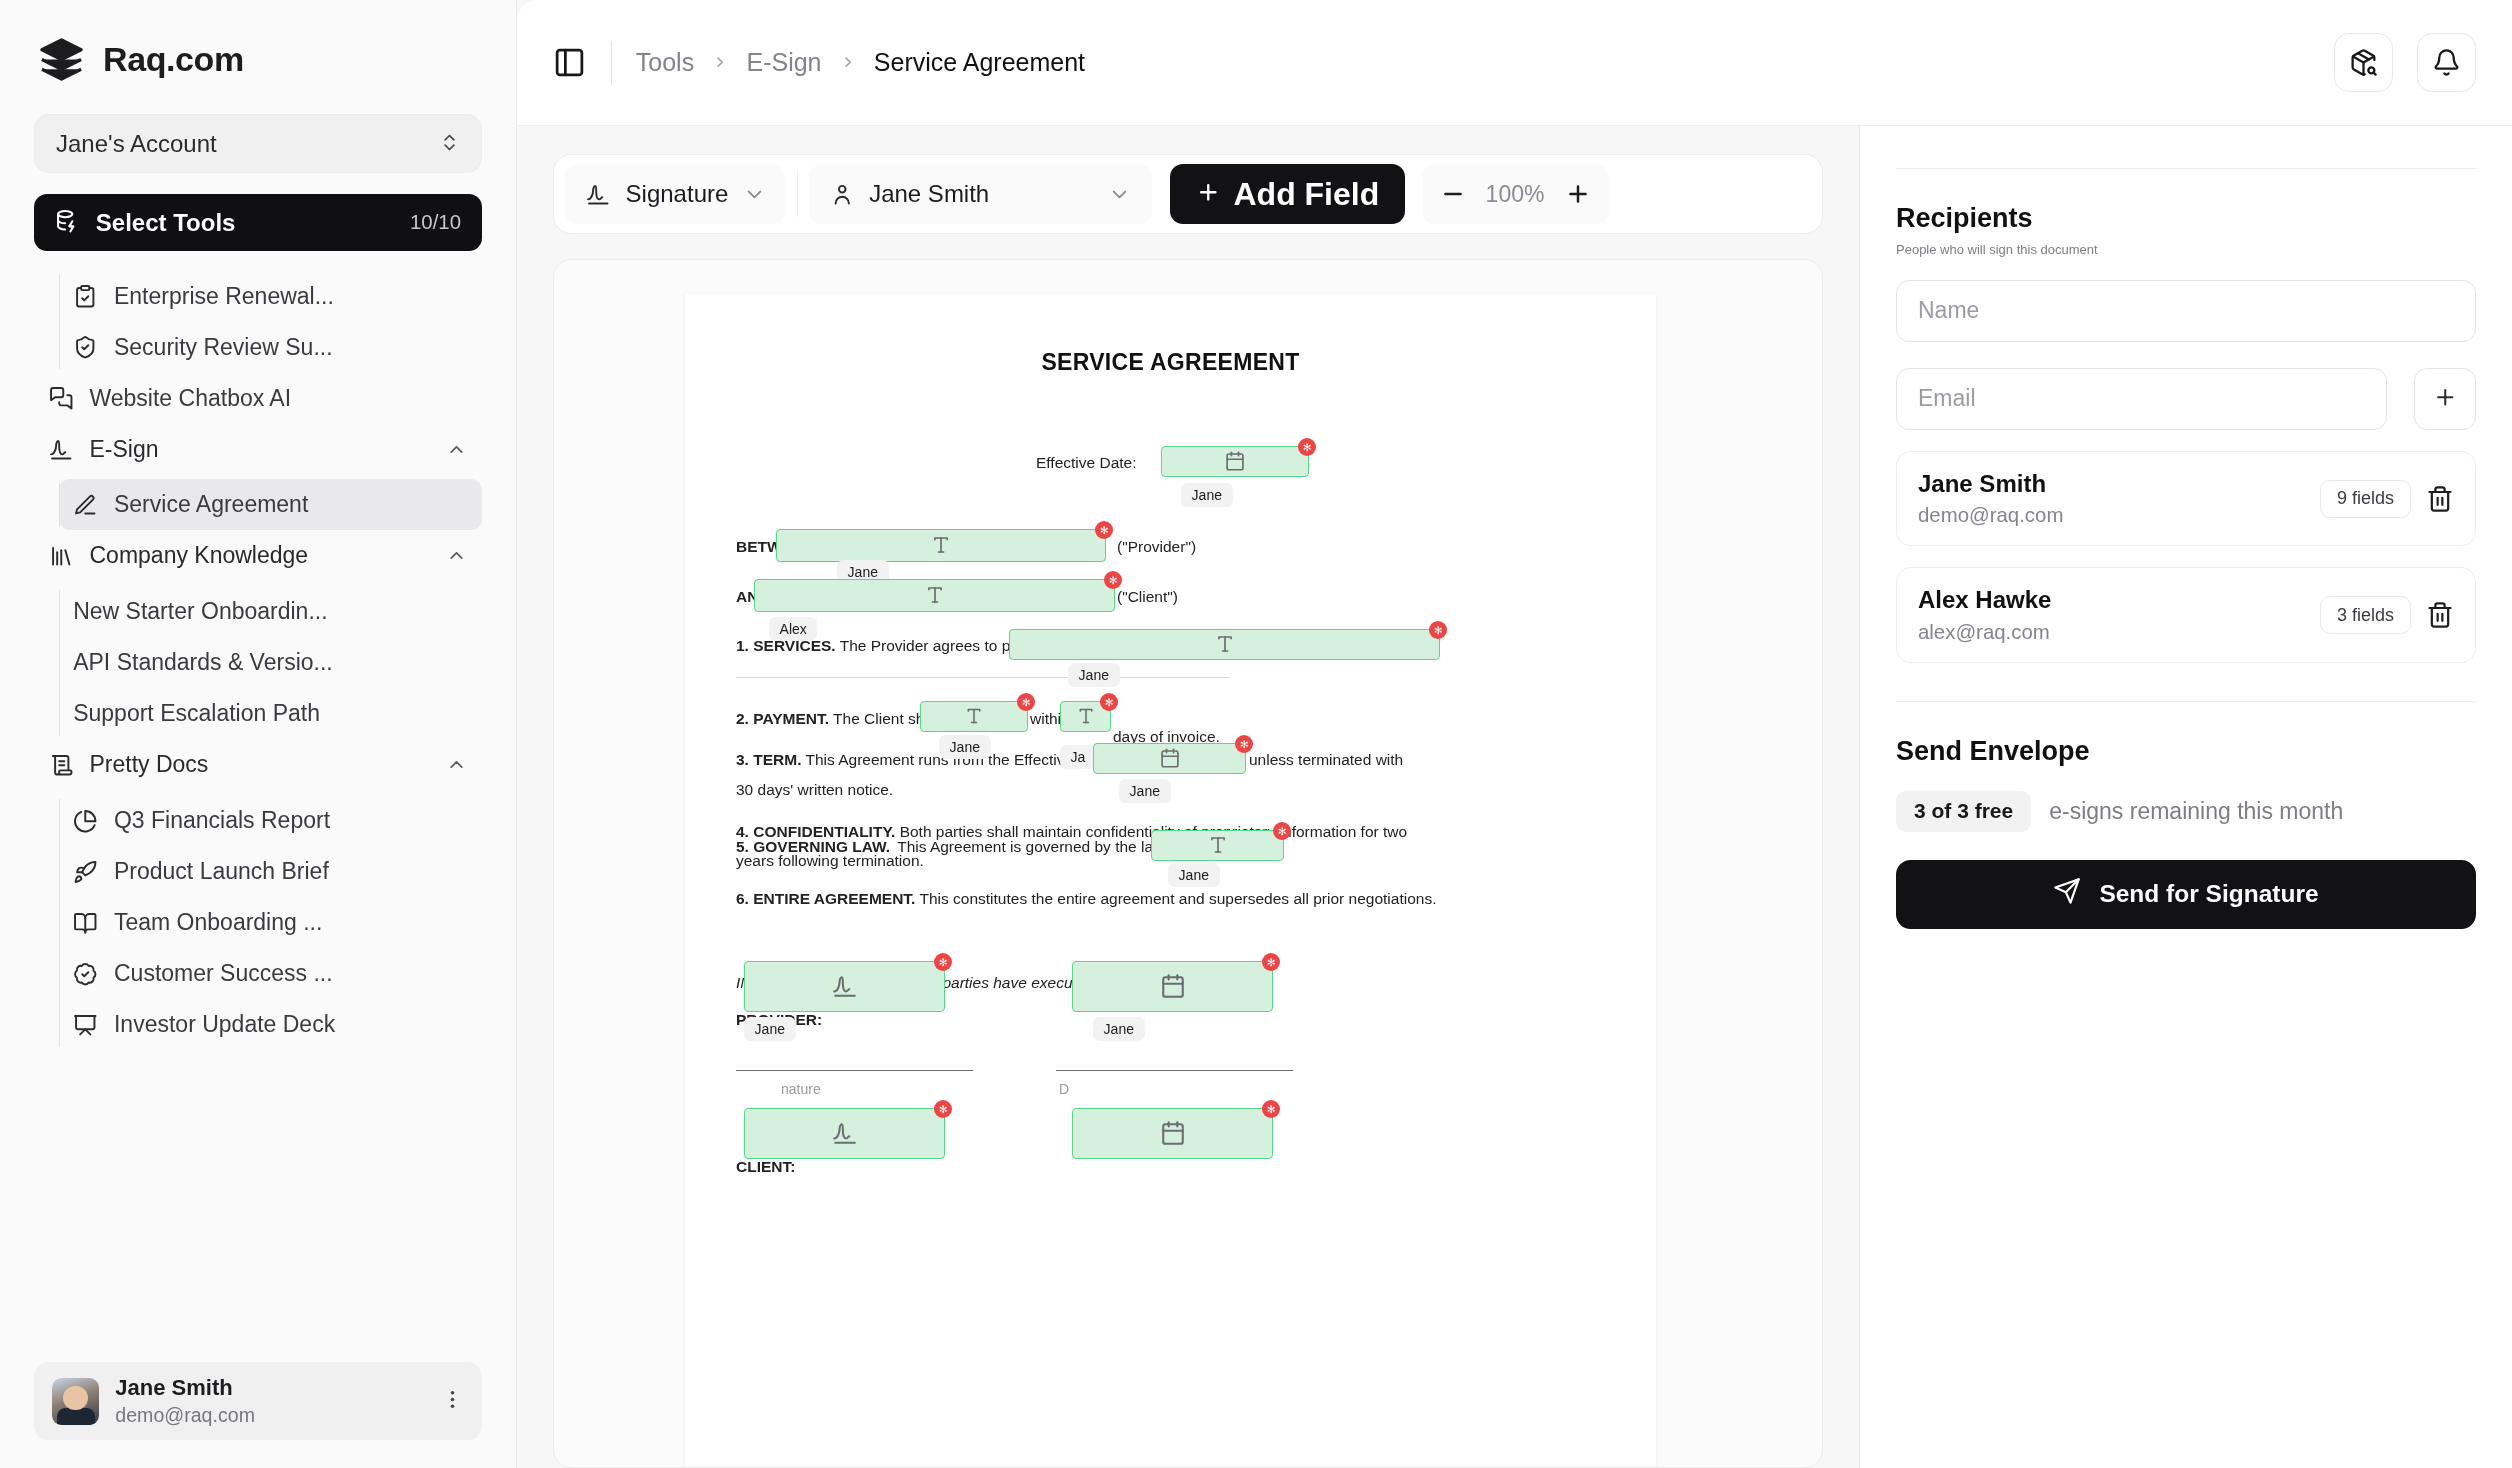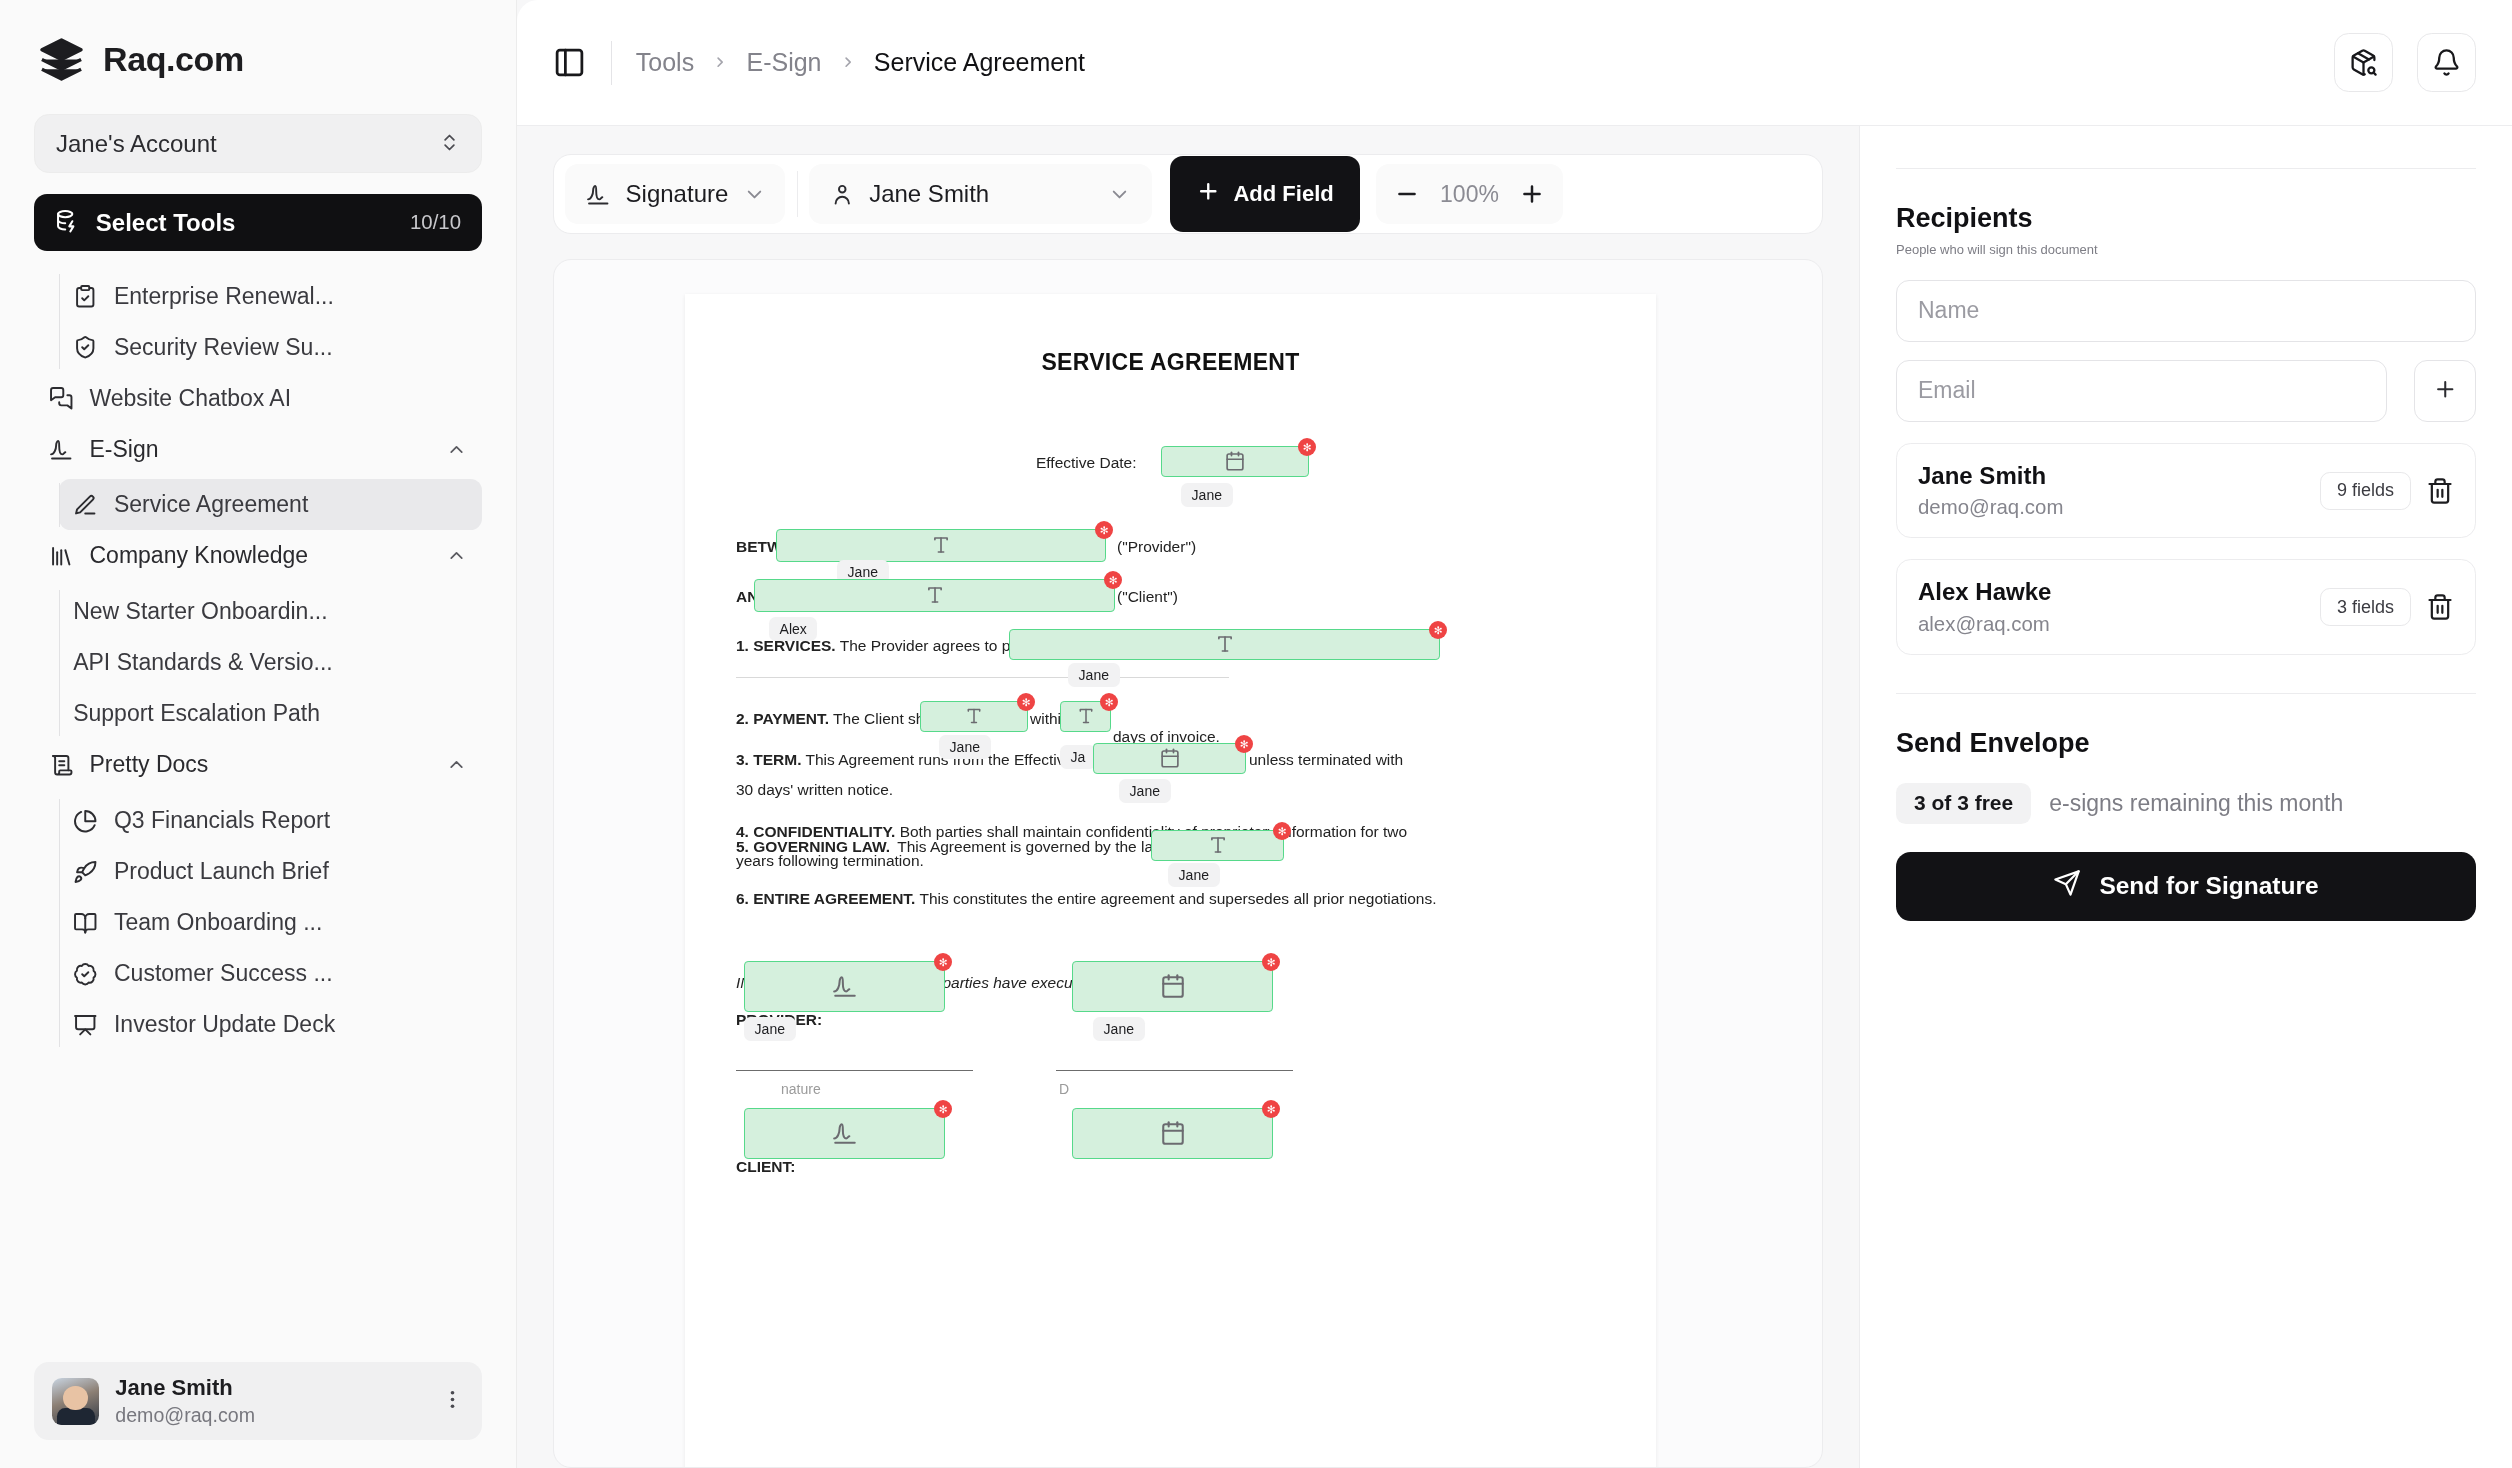--- a/index.html
+++ b/index.html
@@ -118,23 +118,23 @@
     display: flex; align-items: center; gap: 14.7px; padding: 0 21px; cursor: pointer;
   }
   .tool-select .tsl { font-size: 24px; color: #1c1c20; }
   .tool-sep { width: 0.8px; height: 46px; background: #ececee; margin: 0 11.4px; }
   .sel-ic { width: 24.5px; height: 24.5px; color: #2c2c30; flex: 0 0 24.5px; }
   .sel-chev { width: 23px; height: 23px; color: #8a8a92; flex: 0 0 23px; }
   .w-sig { width: 220px; }
   .w-rec { width: 343px; }
 
   .add-field {
-    height: 76px; border-radius: 13px; background: #121215; color: #fff;
+    height: 60px; border-radius: 13px; background: #121215; color: #fff;
     display: flex; align-items: center; gap: 13px; padding: 0 26px;
-    font-size: 22px; font-weight: 600; cursor: pointer;
+    font-size: 32px; font-weight: 600; cursor: pointer;
   }
   .add-field svg { width: 24.5px; height: 24.5px; }
 
   .zoom-group {
     height: 60px; border-radius: 13px; background: #fafafa;
     display: flex; align-items: center; gap: 13px; padding: 0 18px; margin-left: 16.3px;
   }
   .zoom-btn { width: 26px; height: 26px; color: #1c1c20; cursor: pointer; }
   .zoom-val { font-size: 23px; color: #8b8b93; min-width: 73px; text-align: center; }
 
@@ -189,21 +189,21 @@
     display: flex; flex-direction: column;
   }
   .rp-top-rule { height: 0.8px; background: #ececee; margin-top: 42px; }
   .rp-h { font-size: 27px; font-weight: 700; color: #111114; margin-top: 34px; }
   .rp-sub { font-size: 13px; color: #7d7d85; margin-top: 8.2px; }
   .rp-input {
     height: 62px; border: 0.8px solid #e4e4e7; border-radius: 13px;
     display: flex; align-items: center; padding: 0 21px;
     font-size: 23px; color: #9b9ba2; margin-top: 23px; background: #fff;
   }
-  .rp-row { display: flex; gap: 27px; align-items: flex-start; margin-top: 18px; }
+  .rp-row { display: flex; gap: 27px; align-items: flex-start; margin-top: 26px; }
   .rp-row .rp-input { margin-top: 0; flex: 1; }
   .rp-add {
     width: 62px; height: 62px; flex: 0 0 62px; border: 0.8px solid #e4e4e7;
     border-radius: 13px; display: flex; align-items: center; justify-content: center;
     color: #2c2c30; background: #fff;
   }
   .rp-add svg { width: 24.5px; height: 24.5px; }
 
   .recip {
     margin-top: 21px; border: 0.8px solid #ececee; border-radius: 14.7px;

